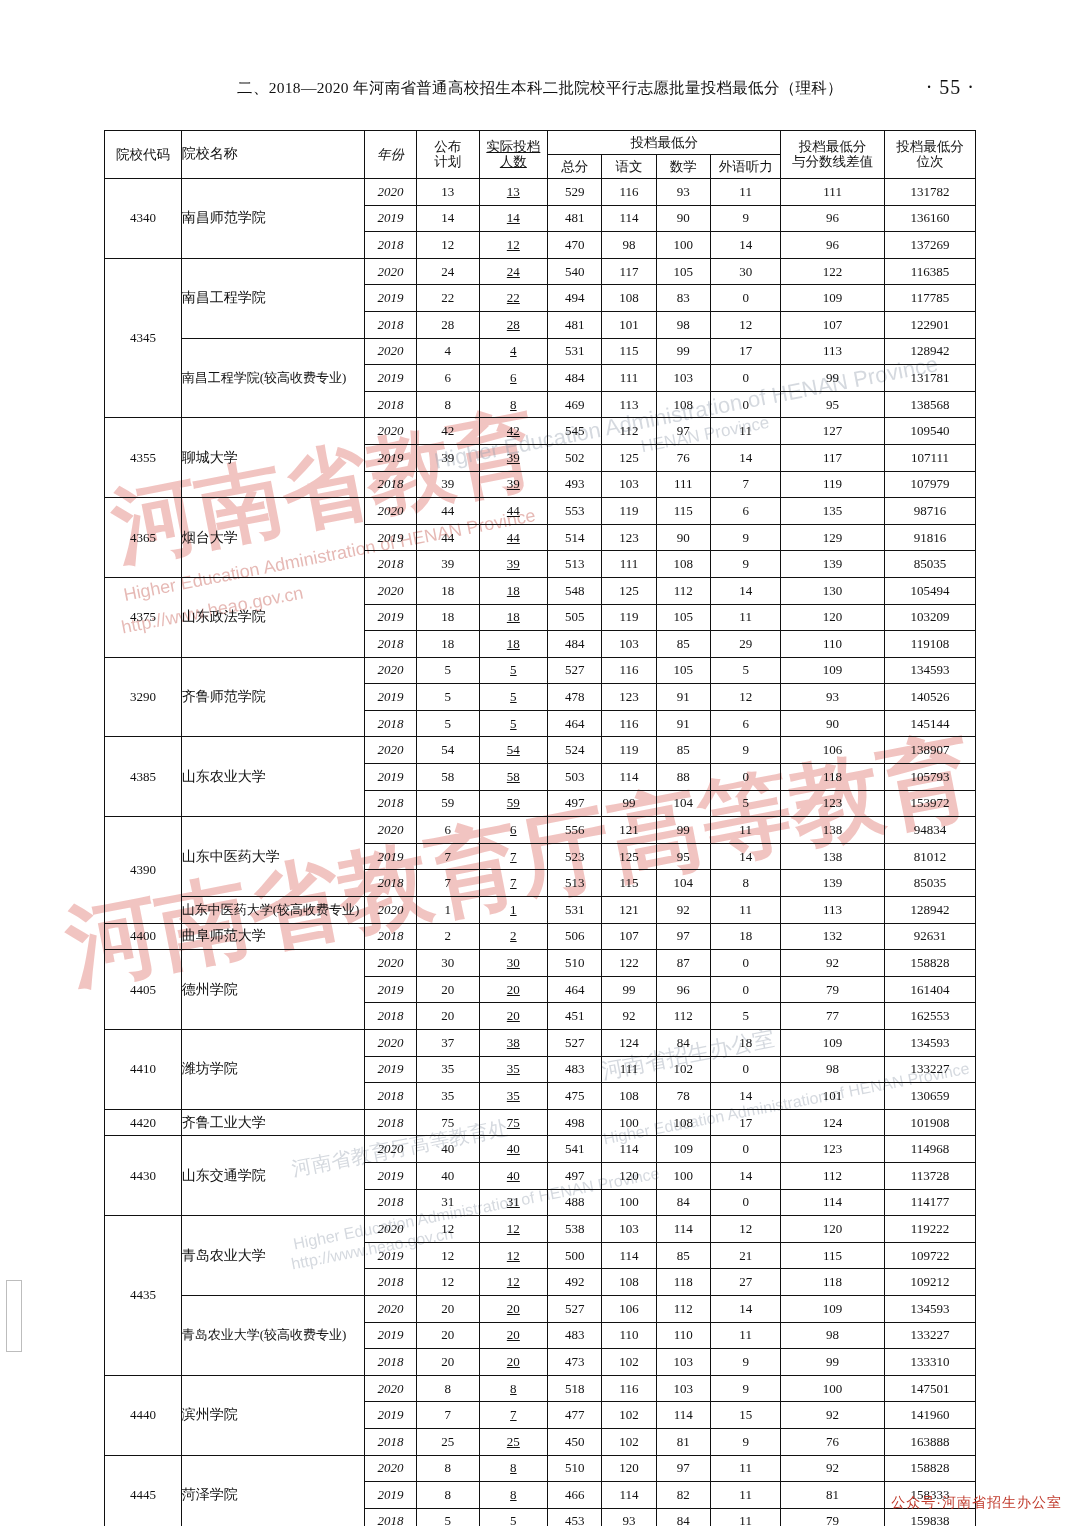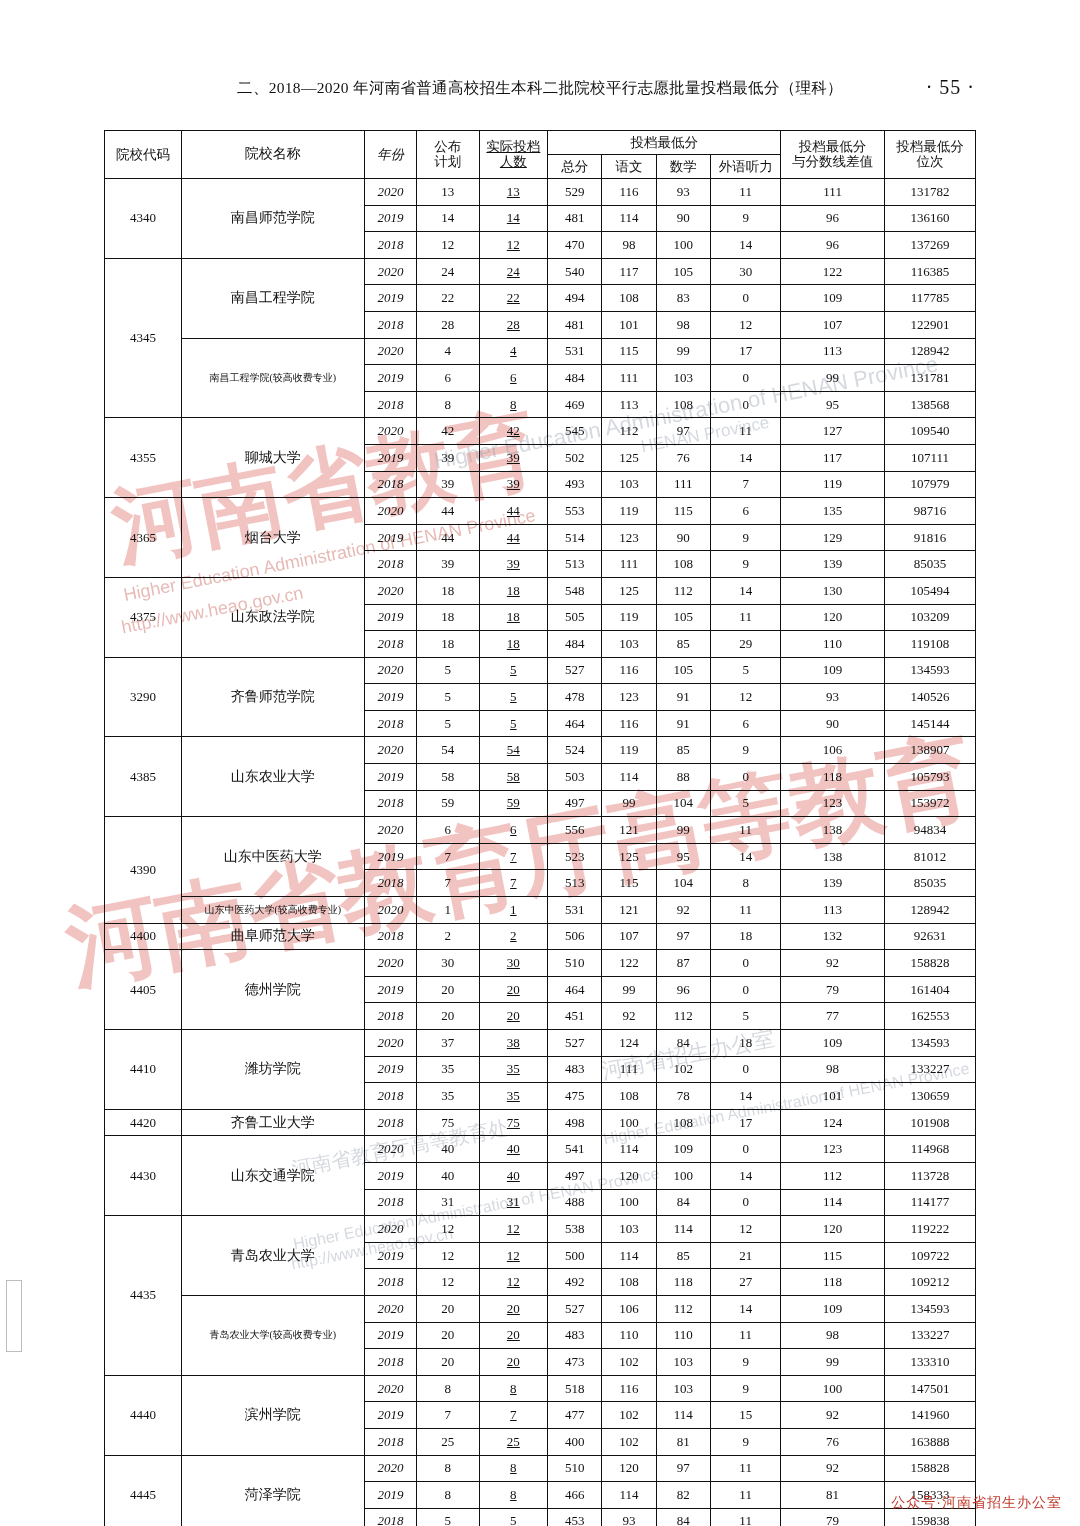--- a/index.html
+++ b/index.html
@@ -6,22 +6,22 @@
   body{width:1080px;height:1526px;font-family:"Liberation Serif","DejaVu Serif",serif;color:#111;position:relative;overflow:hidden;}
   .page{position:relative;width:1080px;height:1526px;}
   .header{position:absolute;top:78px;left:0;width:1080px;display:flex;justify-content:center;align-items:baseline;}
   .header .title{font-size:15.5px;letter-spacing:.3px;}
   .header .pageno{position:absolute;right:105px;top:-2px;font-size:20px;letter-spacing:1px;}
   table{position:absolute;top:130px;left:104px;border-collapse:collapse;width:872px;font-size:13px;}
   td,th{border:1px solid #111;text-align:center;vertical-align:middle;padding:0;font-weight:normal;}
   thead th{height:23px;font-size:13.5px;line-height:1.15;}
   tbody td{height:25.6px;}
   .code-cell{width:74px;}
-  .name-cell{width:178px;text-align:center;font-size:14px;margin-left:19px;}
-  .name-cell.small{font-size:10px;}
+  .name-cell{width:178px;text-align:left;font-size:14px;margin-left:19px;}
+  .name-cell.small{font-size:13px;}
   .year-cell{width:50px;font-style:italic;}
   .plan-cell{width:60px;}
   .actual-cell{width:66px;text-decoration:underline;}
   .sub-cell{width:52px;}
   .lis-cell{width:68px;}
   .diff-cell{width:100px;}
   .rank-cell{width:88px;}
   .hdr-two{line-height:1.1;}
   
   .wm{position:absolute;pointer-events:none;user-select:none;}
@@ -640,21 +640,21 @@
           <td class="sub-cell">102</td>
           <td class="sub-cell">114</td>
           <td class="lis-cell">15</td>
           <td class="diff-cell">92</td>
           <td class="rank-cell">141960</td>
         </tr>
         <tr>
           <td class="year-cell">2018</td>
           <td class="plan-cell">25</td>
           <td class="actual-cell">25</td>
-          <td class="sub-cell">400</td>
+          <td class="sub-cell">450</td>
           <td class="sub-cell">102</td>
           <td class="sub-cell">81</td>
           <td class="lis-cell">9</td>
           <td class="diff-cell">76</td>
           <td class="rank-cell">163888</td>
         </tr>
         <tr>
           <td class="code-cell" rowspan="3">4445</td>
           <td class="name-cell" rowspan="3">菏泽学院</td>
           <td class="year-cell">2020</td>

